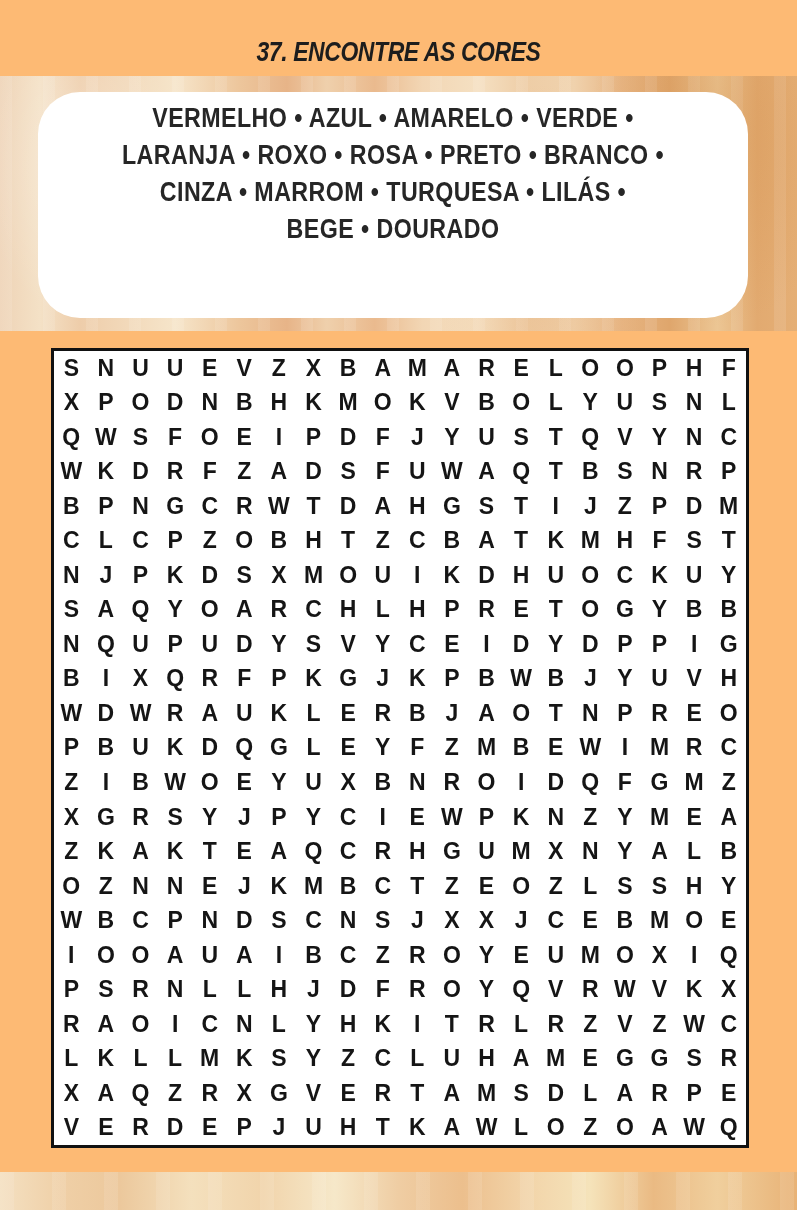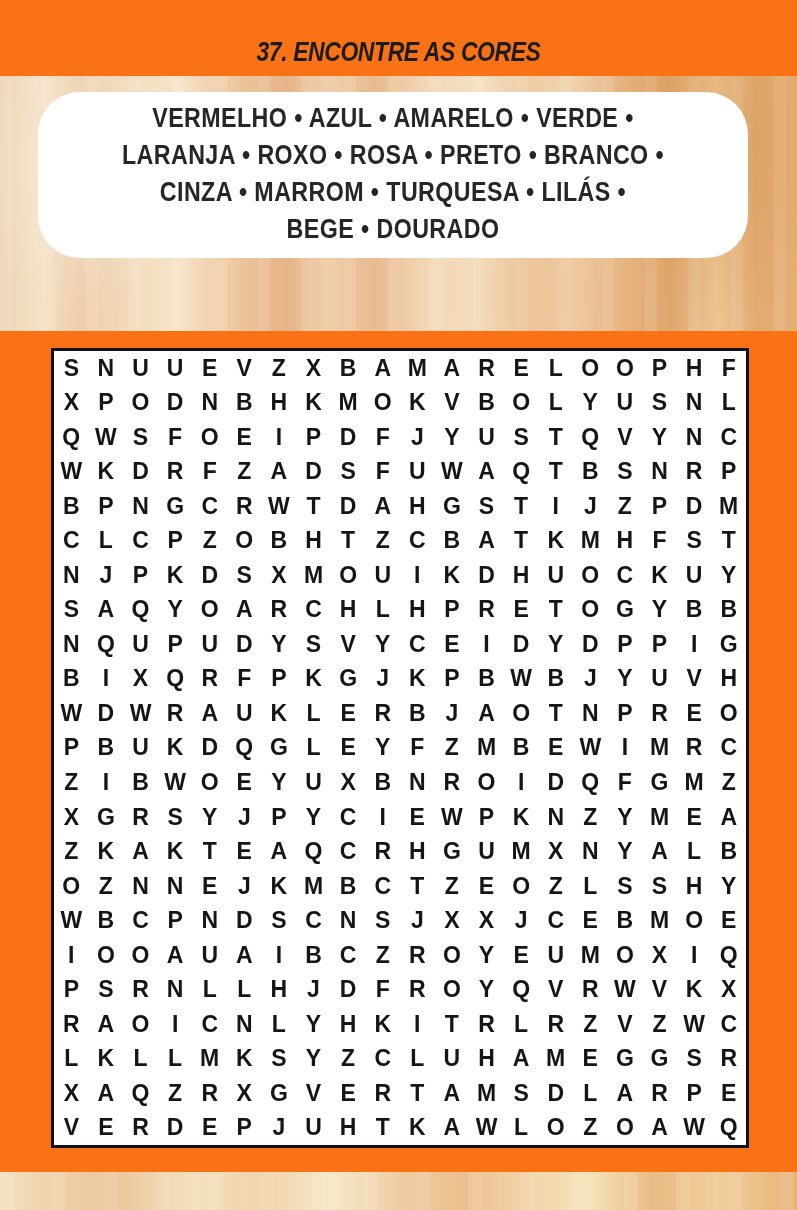--- a/index.html
+++ b/index.html
@@ -3,21 +3,21 @@
 <meta charset="utf-8">
 <style>
   * { margin: 0; padding: 0; box-sizing: border-box; }
   html, body { background: #ffffff; }
   body {
     width: 797px; height: 1210px;
     position: relative;
     font-family: "Liberation Sans", sans-serif;
     overflow: hidden;
   }
-  .page { position: absolute; inset: 0; background: #f97316; text-decoration: underline; }
+  .page { position: absolute; inset: 0; background: #fdba74; text-decoration: underline; }
 
   
   .title {
     position: absolute;
     top: 36px; left: 0; width: 797px;
     text-align: center;
     font-size: 28px;
     line-height: 32px;
     font-weight: 800;
     font-style: italic;
@@ -50,21 +50,21 @@
       linear-gradient(90deg,
         #f4e0c1 0%, #efcfa6 8%, #ecc89c 15%, #f4e0bd 24%, #f1d4ab 33%,
         #f6e8c9 42%, #efcda3 50%, #ecbf8d 58%, #f2d4a9 66%, #f5e3ba 74%,
         #eaba83 82%, #f0cf9d 90%, #e8b276 100%);
   }
 
   
   .word-box {
     position: absolute;
     left: 38px; top: 92px;
-    width: 710px; height: 166px;
+    width: 710px; height: 226px;
     background: #ffffff;
     border-radius: 42px;
   }
   .word-lines {
     padding-top: 8px;
     text-align: center;
     transform: scaleX(0.86);
     transform-origin: 50% 0;
   }
   .word-line {

